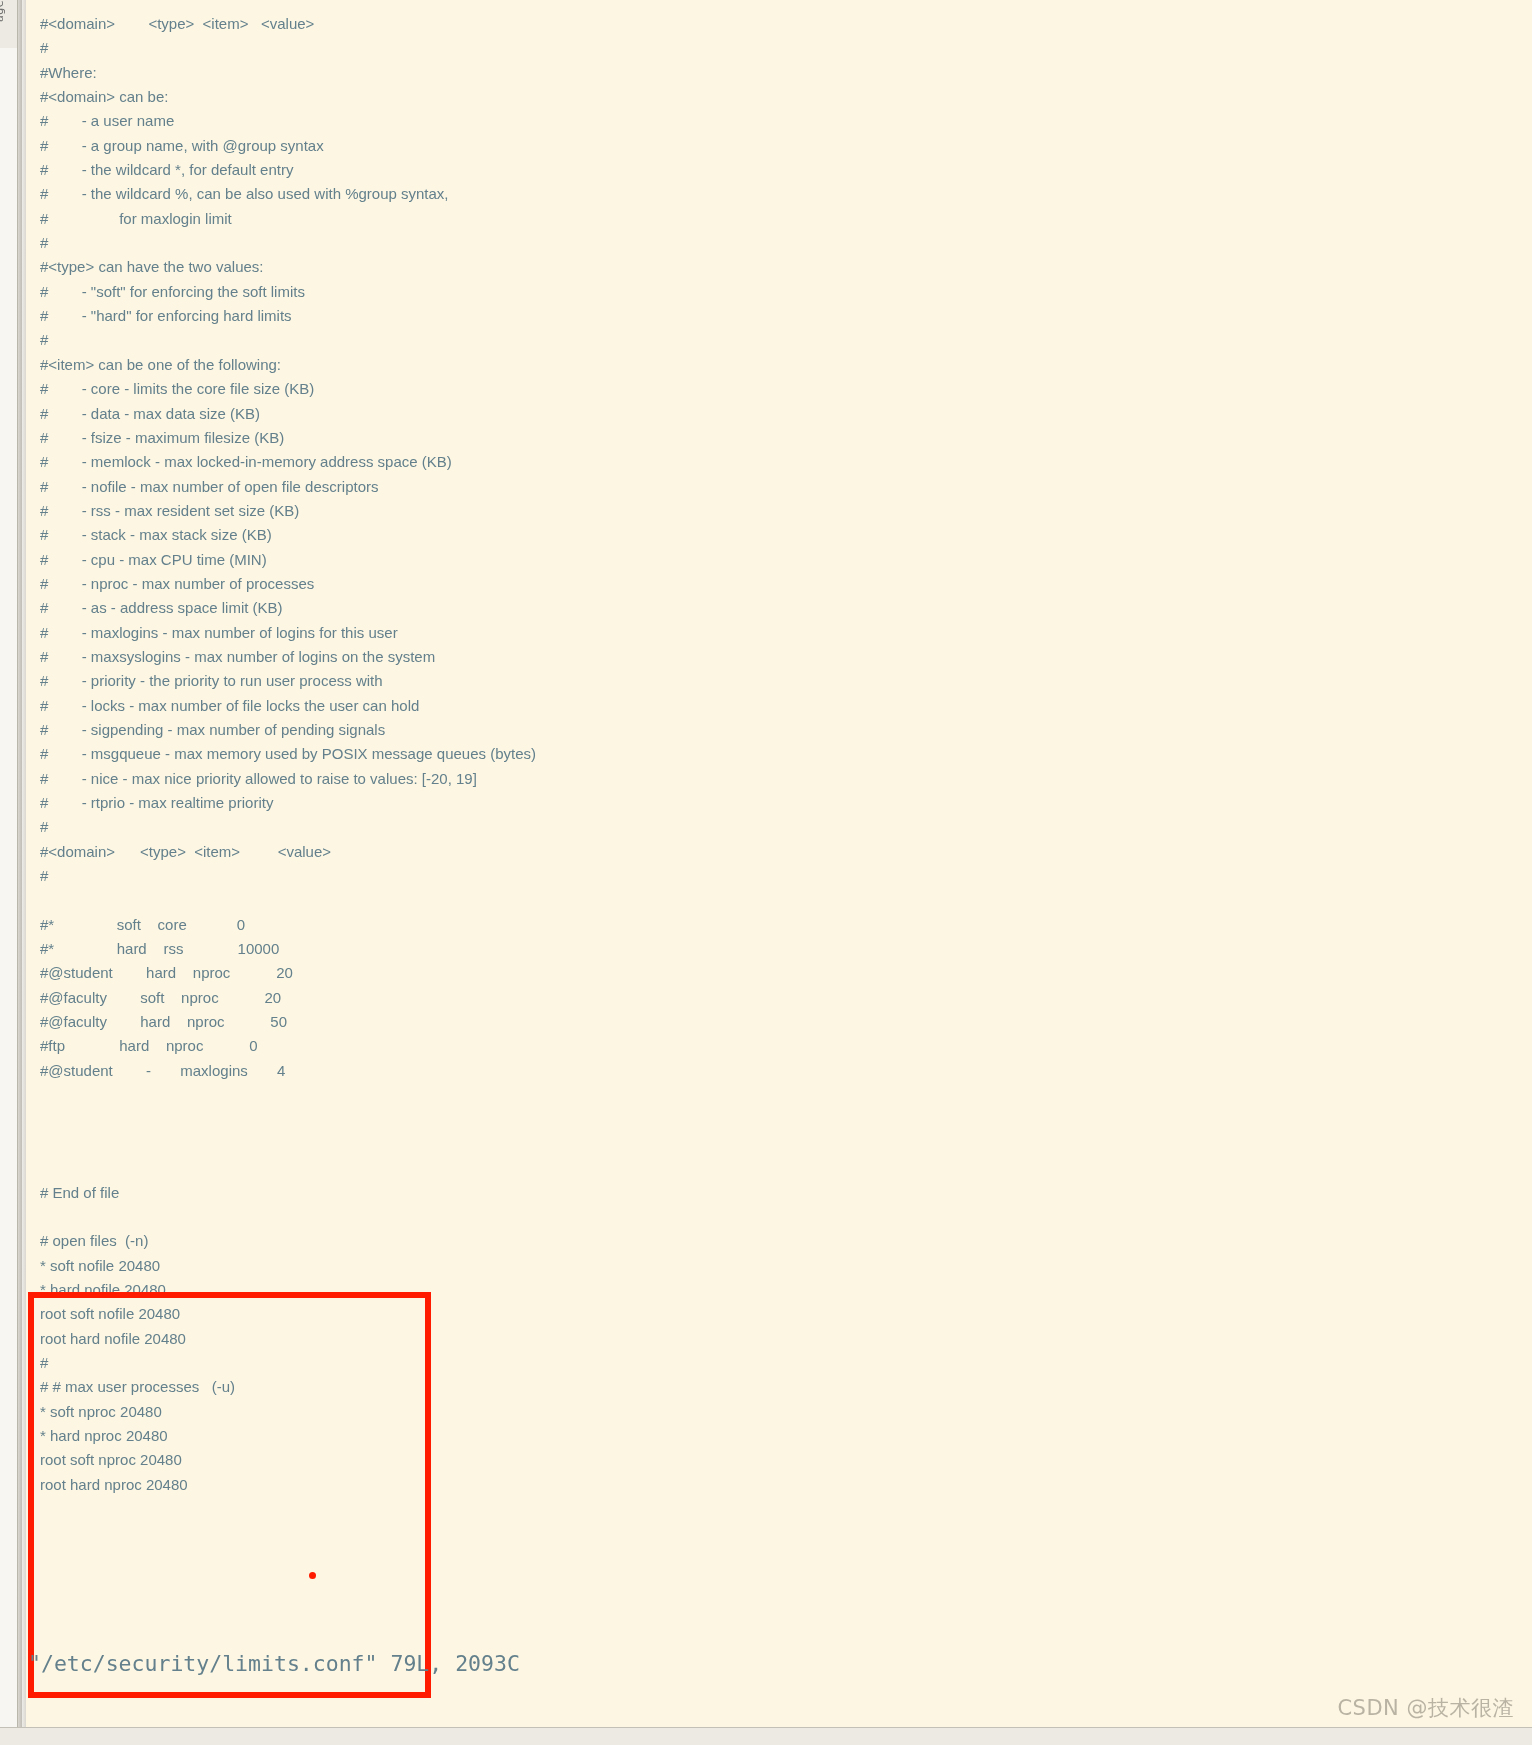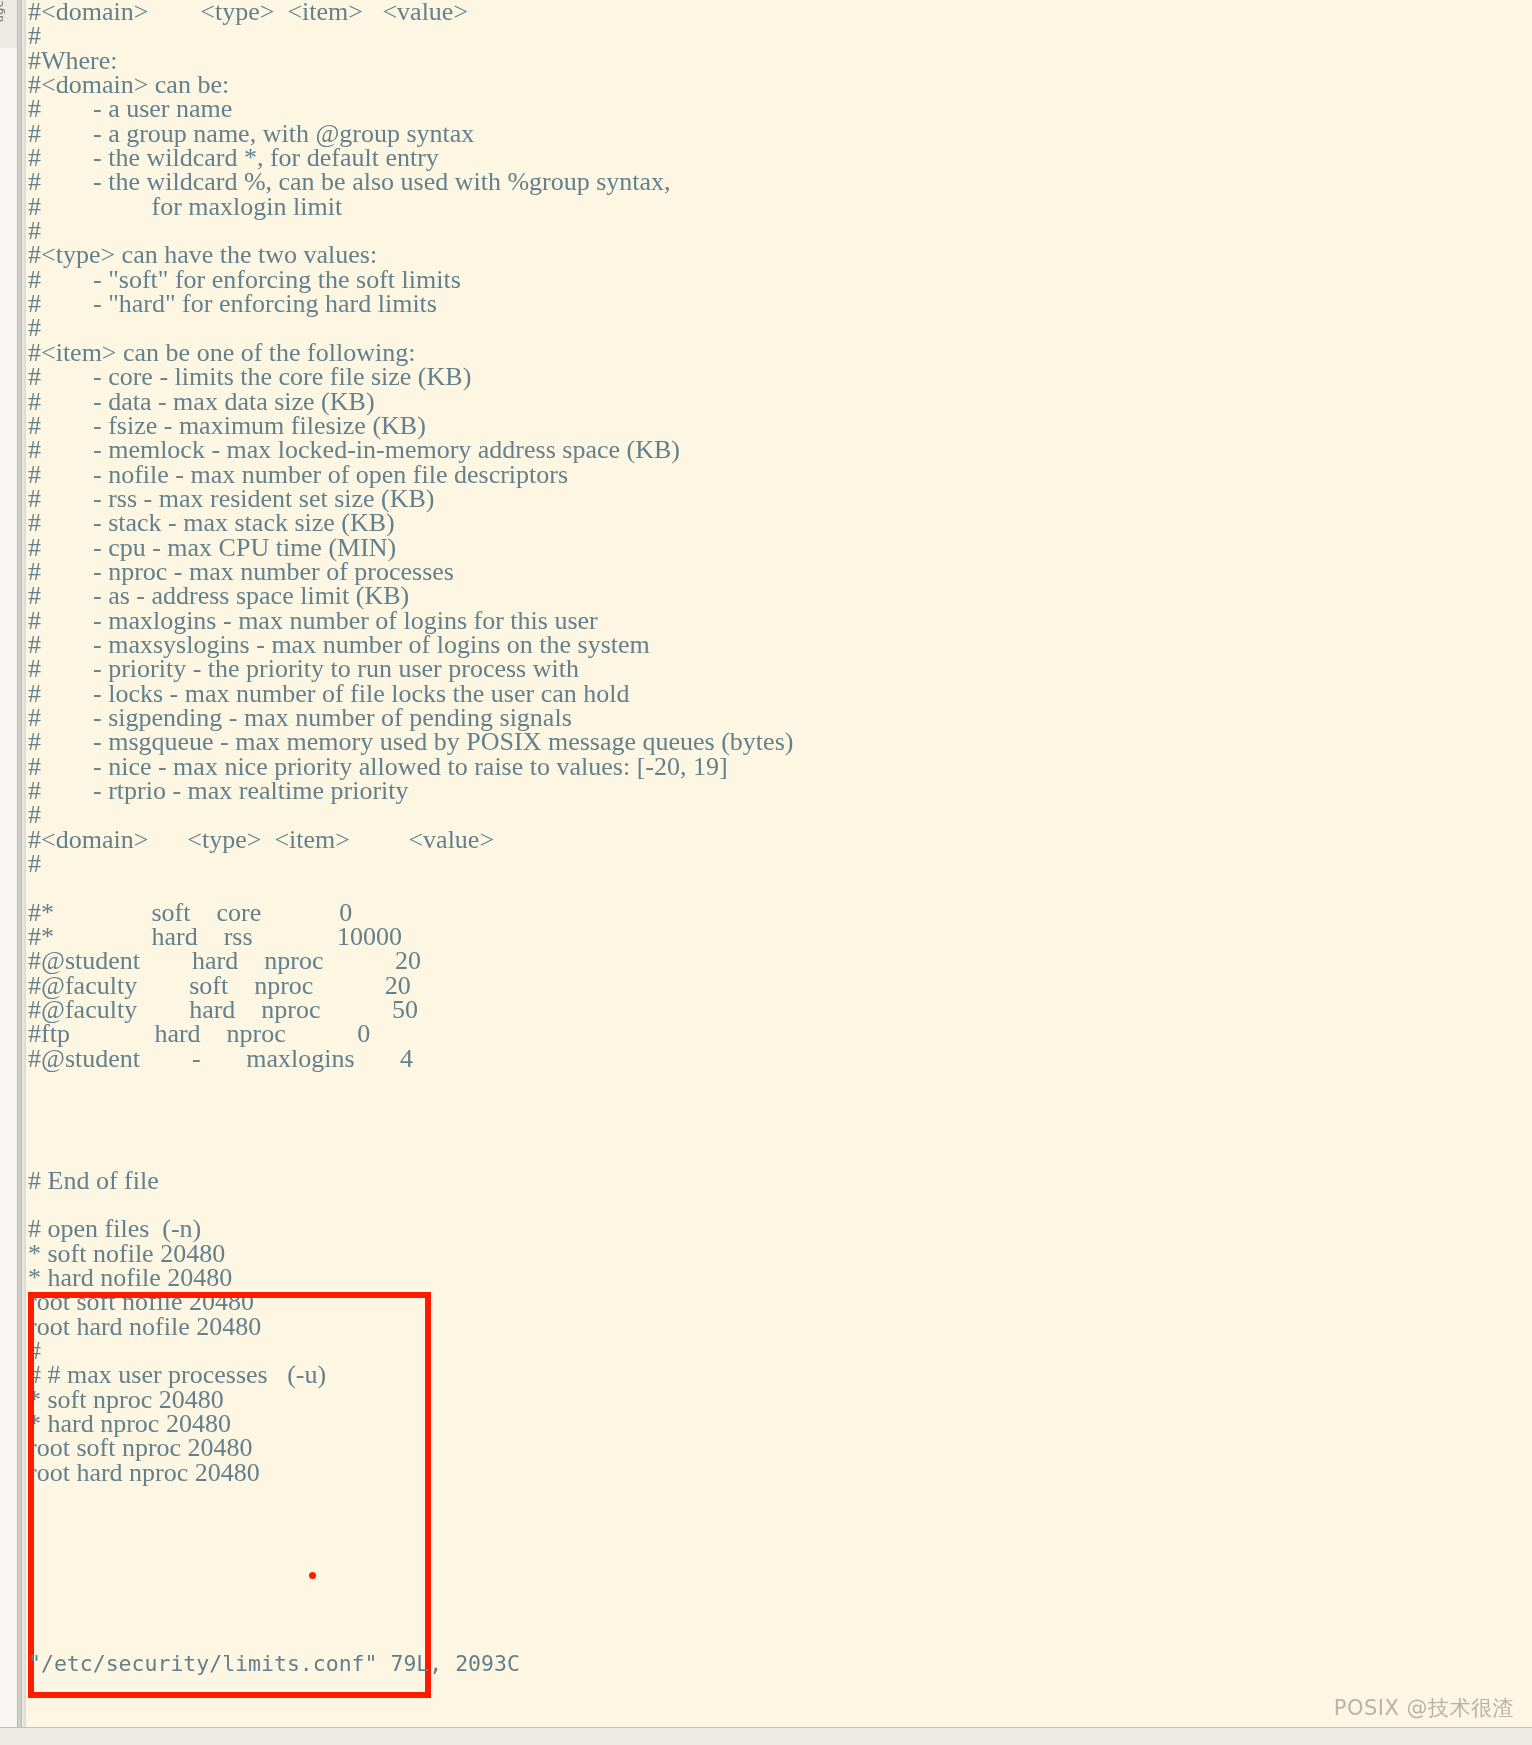--- a/index.html
+++ b/index.html
@@ -78,24 +78,24 @@
     width: 1506px;
     height: 1727px;
     background: #fdf6e3;
     overflow: hidden;
   }
 
   #code {
     position: absolute;
     left: 2px;
     top: 0px;
-    margin: 0;
+    margin: 12px;
     padding: 0;
-    font-family: Liberation Serif, serif;
-    font-size: 26px;
+    font-family: Liberation Sans, sans-serif;
+    font-size: 15px;
     line-height: 24.35px;
     color: #63808c;
     white-space: pre;
     letter-spacing: 0px;
     -webkit-font-smoothing: antialiased;
   }
 
   
   #status-line {
     position: absolute;
@@ -233,17 +233,17 @@
 * hard nproc 20480
 root soft nproc 20480
 root hard nproc 20480</pre>
   </div>
 
   <div id="annotation-box"></div>
   <div id="red-dot"></div>
 
   <div id="status-line">"/etc/security/limits.conf" 79L, 2093C</div>
 
-  <div id="watermark">POSIX @技术很渣</div>
+  <div id="watermark">CSDN @技术很渣</div>
 
   <div id="bottom-bar"></div>
 
 </div>
 
 </body></html>

